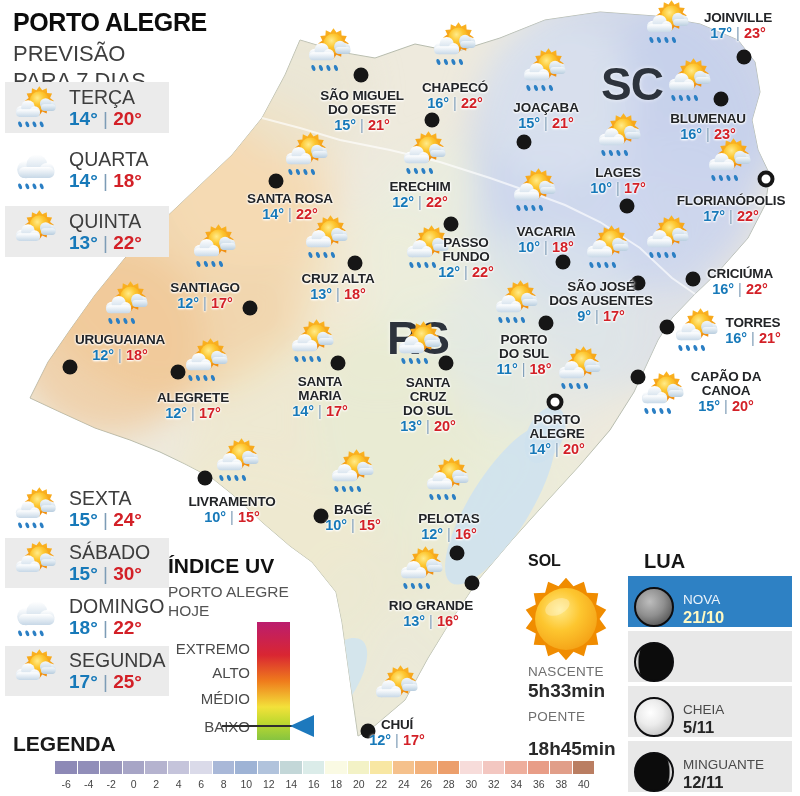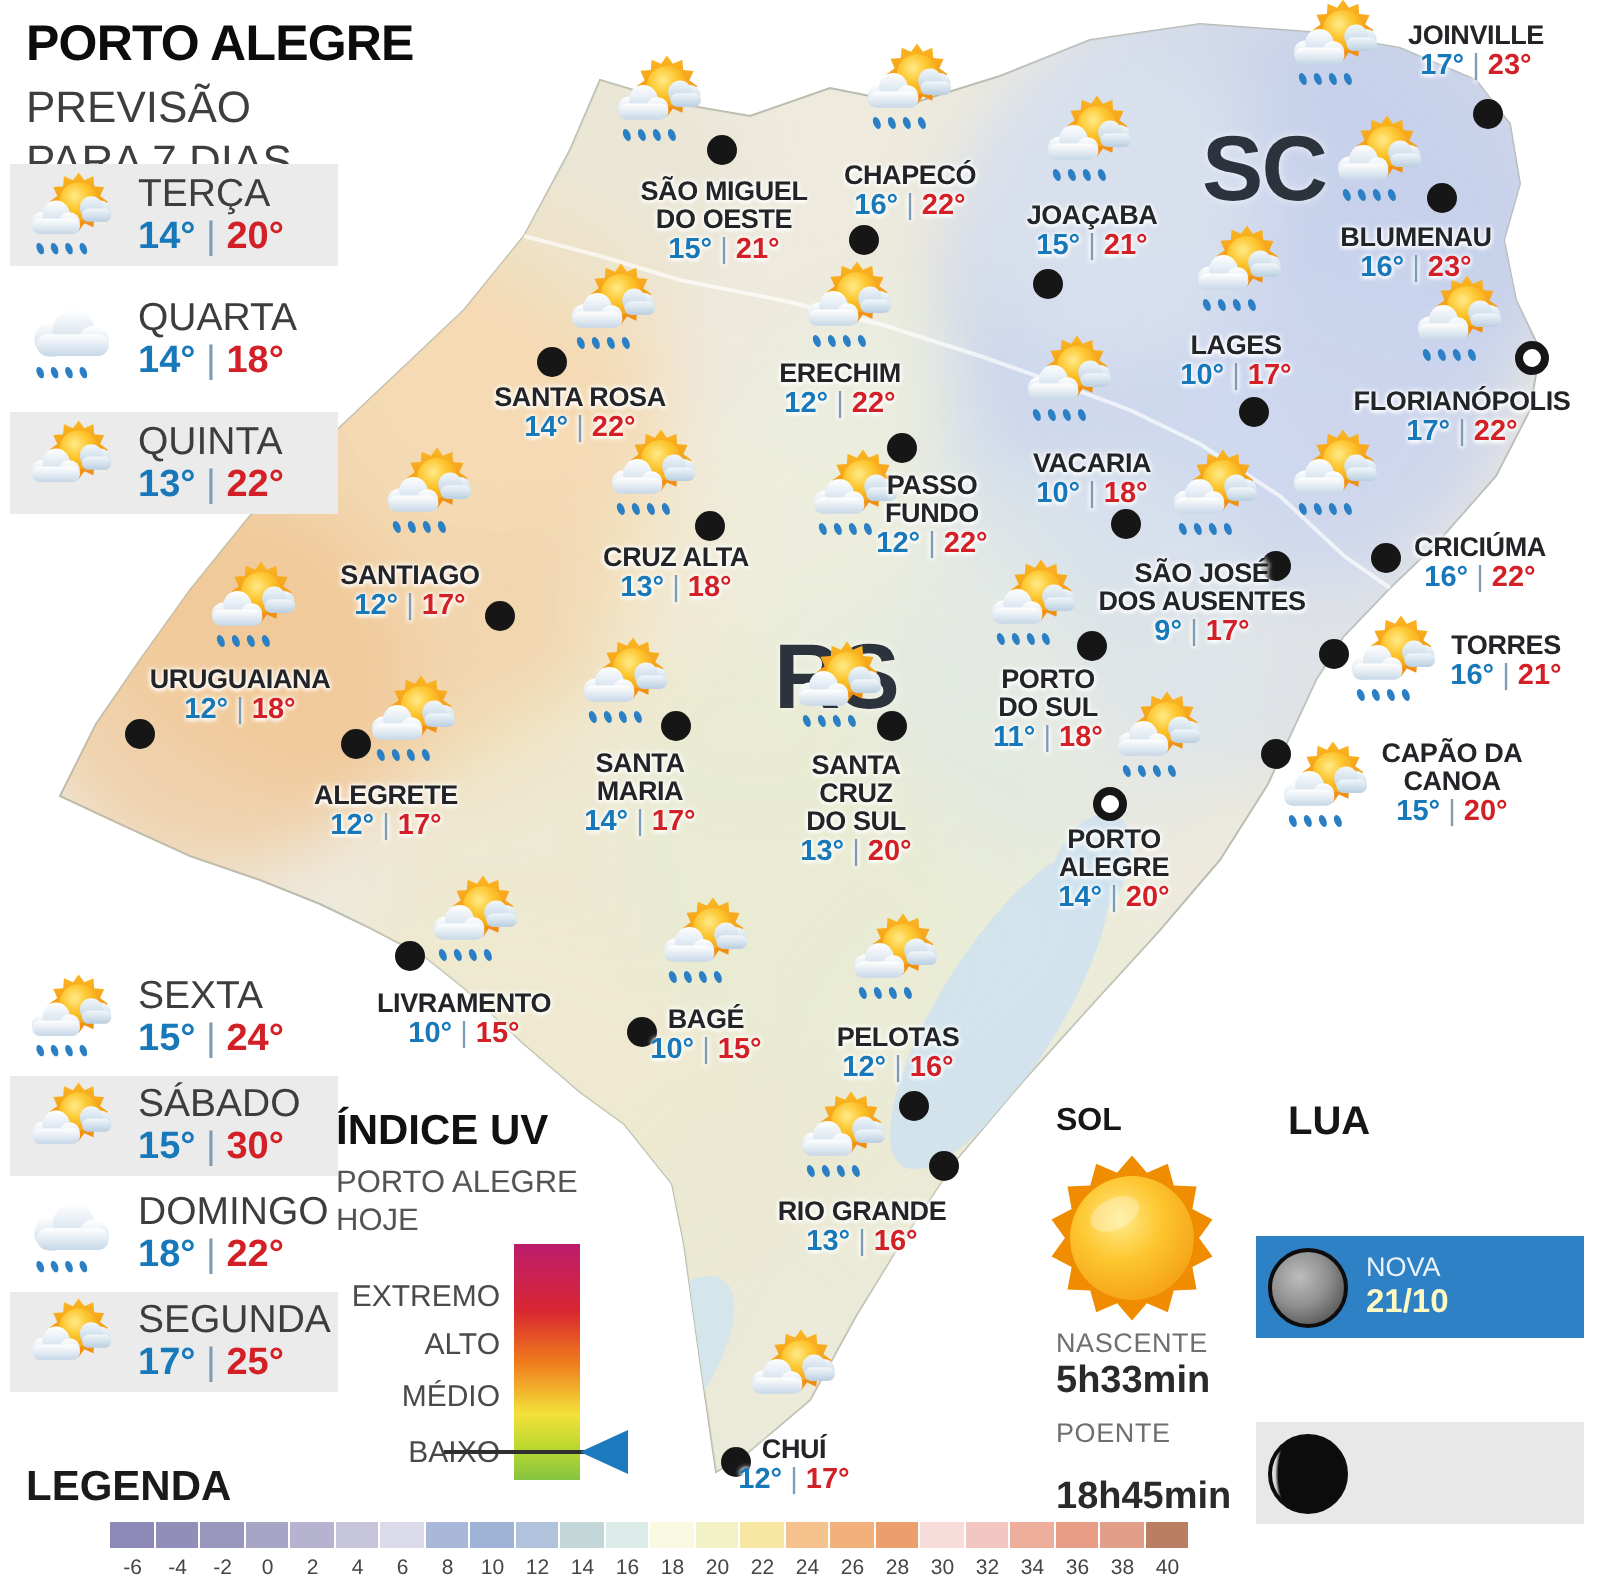--- a/index.html
+++ b/index.html
@@ -57,21 +57,21 @@
   .sun-title{position:absolute;left:13px;top:4px;font-size:16px;font-weight:800;color:#161616;}
   .sun-icon{position:absolute;left:8px;top:28px;}
   .sun-lbl{position:absolute;left:13px;font-size:13.5px;color:#6f6f6f;letter-spacing:.3px;}
   .sun-val{position:absolute;left:13px;font-size:19px;font-weight:700;color:#2a2a2a;}
   .rise-lbl{top:116px;} .rise-val{top:132px;} .set-lbl{top:161px;} .set-val{top:177px;margin-top:13px;}
 
   
   .moon-sec{position:absolute;left:628px;top:548px;width:164px;z-index:6;}
   .moon-title{position:absolute;left:16px;top:2px;font-size:20px;font-weight:800;color:#161616;}
   .moon-rows{position:absolute;left:0;top:28px;width:164px;}
-  .moon-row{display:flex;align-items:center;height:51px;margin-bottom:4px;background:#e8e8e8;padding-left:6px;margin-top:42px;}
+  .moon-row{display:flex;align-items:flex-end;height:51px;margin-bottom:4px;background:#e8e8e8;padding-left:6px;}
   .moon-row.active{background:#2e81c4;}
   .moon{width:40px;height:40px;border-radius:50%;border:2px solid #0d0d0f;flex:none;margin-right:9px;}
   .m-new{background:radial-gradient(circle at 38% 35%,#bdbdbd,#8f8f8f 45%,#606060 75%,#3a3a3a);}
   .m-crescent{background:radial-gradient(circle at 130% 50%,#0c0c0c 0 87%,#cfcfcf 90%,#ffffff 96%);}
   .m-full{background:radial-gradient(circle at 40% 38%,#ffffff,#ececec 40%,#cfcfcf 70%,#a8a8a8 100%);}
   .m-waning{background:radial-gradient(circle at -30% 50%,#0c0c0c 0 87%,#cfcfcf 90%,#ffffff 96%);}
   .moon-name{font-size:13.5px;color:#4a4a4a;line-height:16px;}
   .moon-date{font-size:16.5px;font-weight:700;color:#242424;line-height:19px;}
   .moon-row.active .moon-name{color:#eaf3fb;}
   .moon-row.active .moon-date{color:#fef9c3;}

